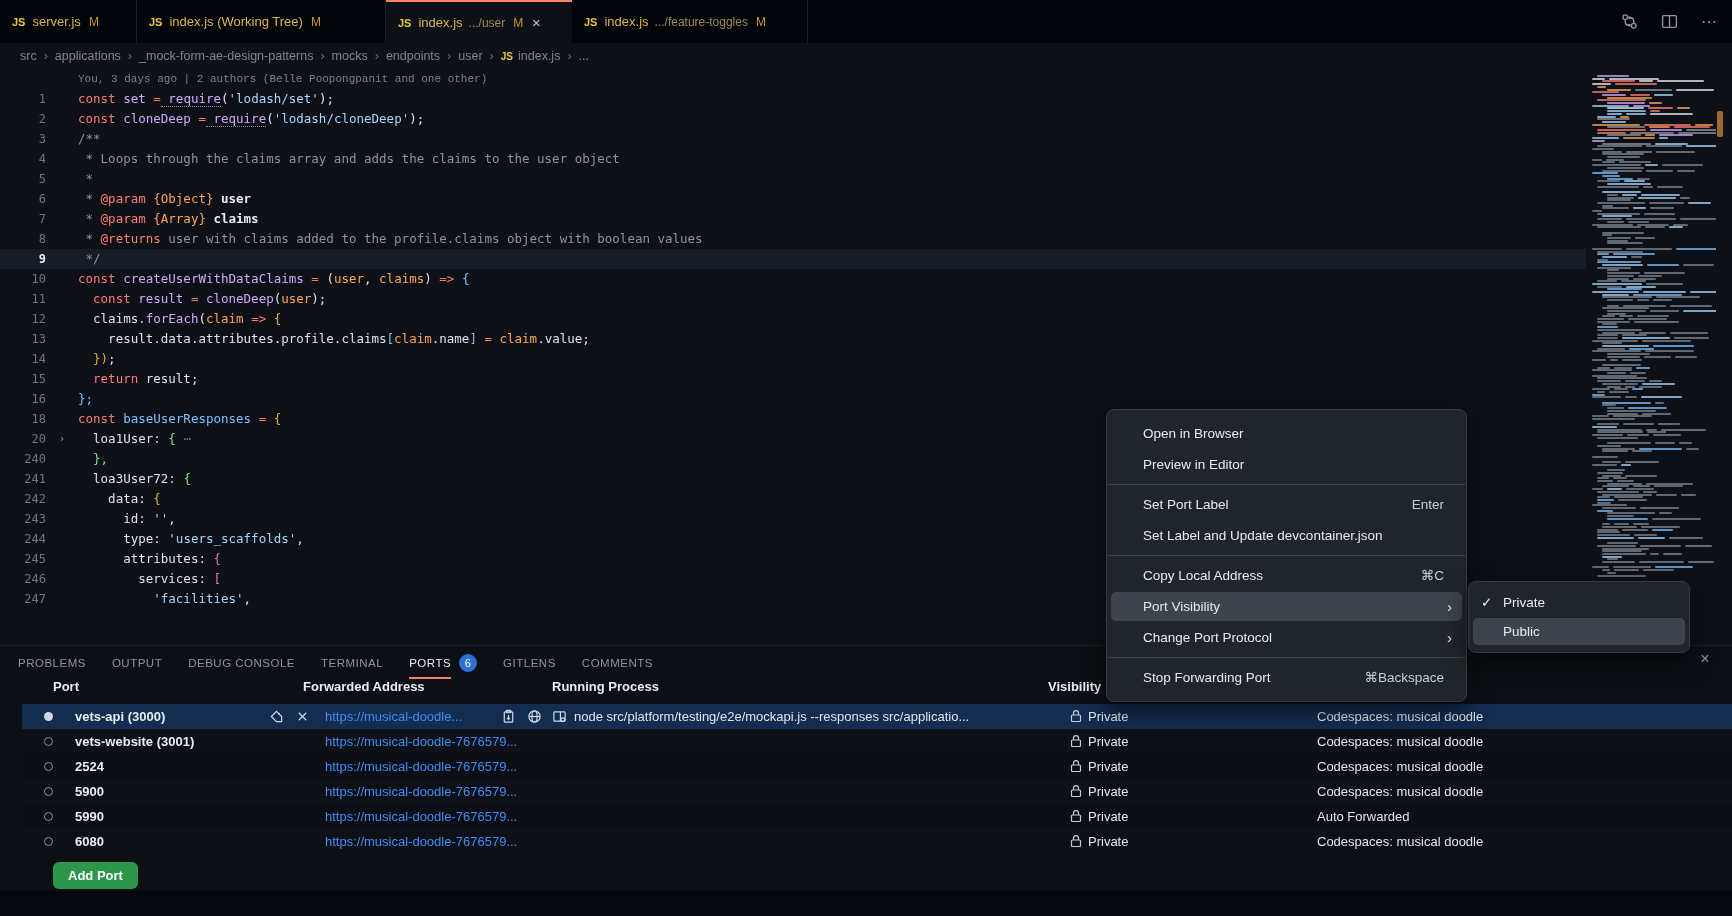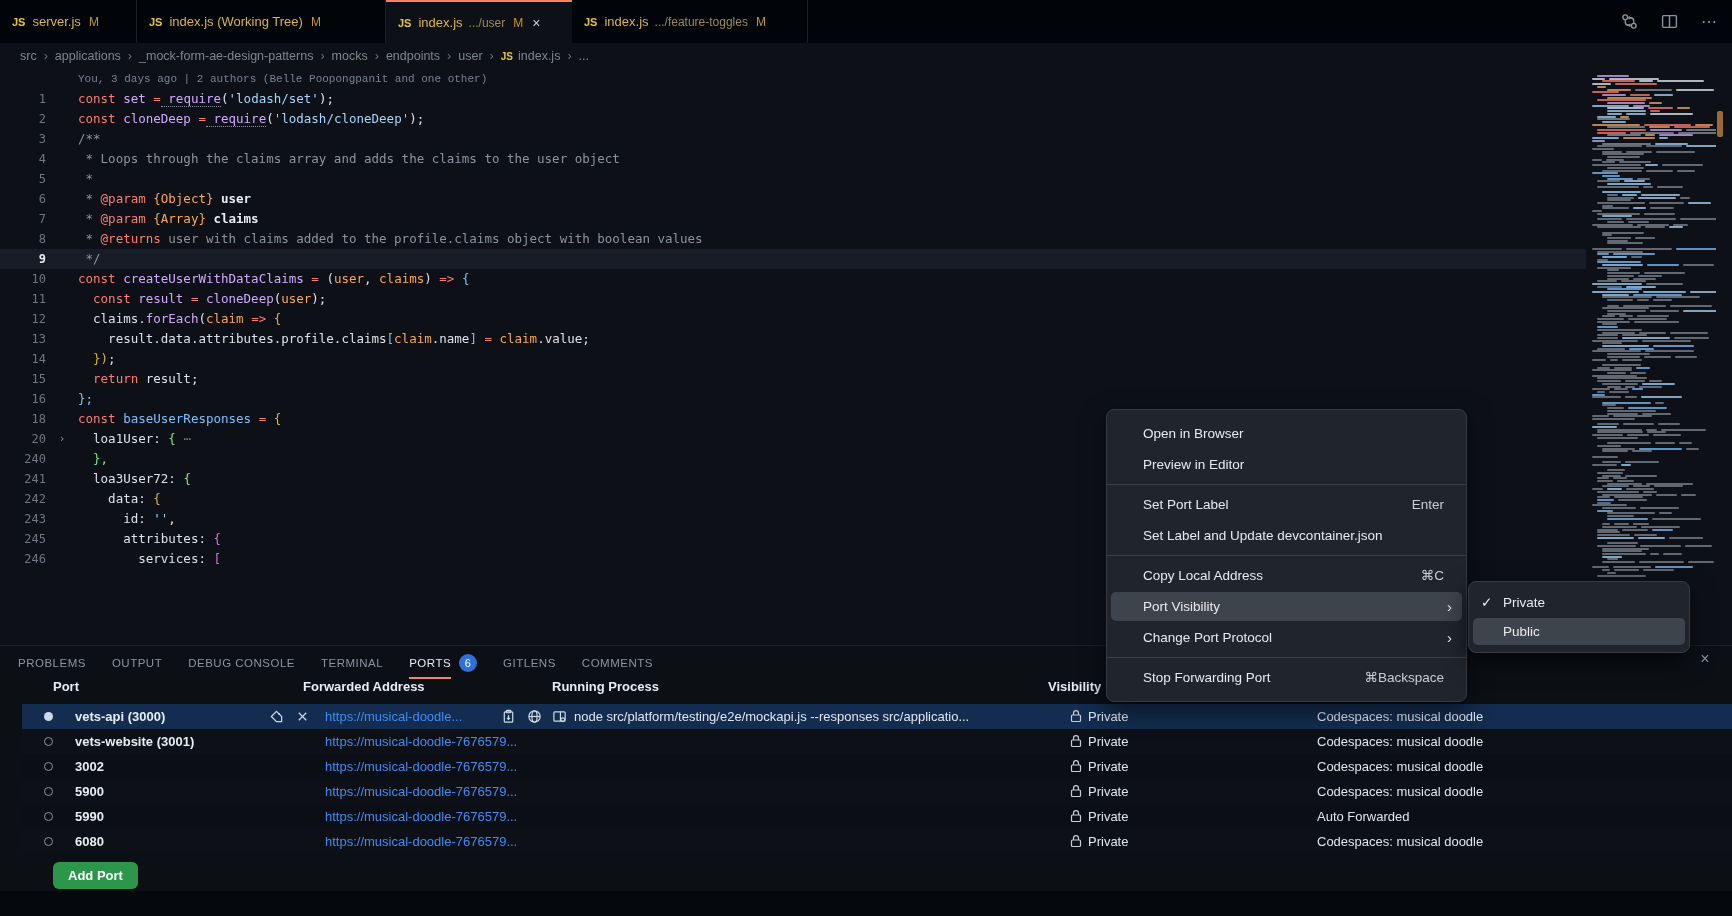--- a/index.html
+++ b/index.html
@@ -169,22 +169,24 @@
       <div class="cline"><span class="ln">13</span><span class="gut"></span><span class="ctext"><span class="tk-f">    result.data.attributes.profile.claims</span><span class="tk-b">[</span><span class="tk-o">claim</span><span class="tk-f">.name</span><span class="tk-b">]</span><span class="tk-k"> =</span><span class="tk-o"> claim</span><span class="tk-f">.value;</span></span></div>
       <div class="cline"><span class="ln">14</span><span class="gut"></span><span class="ctext"><span class="tk-gd">  })</span><span class="tk-p">;</span></span></div>
       <div class="cline"><span class="ln">15</span><span class="gut"></span><span class="ctext"><span class="tk-k">  return</span><span class="tk-f"> result;</span></span></div>
       <div class="cline"><span class="ln">16</span><span class="gut"></span><span class="ctext"><span class="tk-b">};</span></span></div>
       <div class="cline"><span class="ln">18</span><span class="gut"></span><span class="ctext"><span class="tk-k">const</span><span class="tk-b"> baseUserResponses</span><span class="tk-k"> =</span><span class="tk-gd"> {</span></span></div>
       <div class="cline"><span class="ln">20</span><span class="gut">›</span><span class="ctext"><span class="tk-f">  loa1User</span><span class="tk-p">: </span><span class="tk-gr">{</span><span class="tk-fold"> ⋯</span></span></div>
       <div class="cline"><span class="ln">240</span><span class="gut"></span><span class="ctext"><span class="tk-gr">  },</span></span></div>
       <div class="cline"><span class="ln">241</span><span class="gut"></span><span class="ctext"><span class="tk-f">  loa3User72</span><span class="tk-p">: </span><span class="tk-gr">{</span></span></div>
       <div class="cline"><span class="ln">242</span><span class="gut"></span><span class="ctext"><span class="tk-f">    data</span><span class="tk-p">: </span><span class="tk-gd">{</span></span></div>
       <div class="cline"><span class="ln">243</span><span class="gut"></span><span class="ctext"><span class="tk-f">      id</span><span class="tk-p">: </span><span class="tk-s">''</span><span class="tk-p">,</span></span></div>
+      <div class="cline"><span class="ln">244</span><span class="gut"></span><span class="ctext"><span class="tk-f">      type</span><span class="tk-p">: </span><span class="tk-s">'users_scaffolds'</span><span class="tk-p">,</span></span></div>
       <div class="cline"><span class="ln">245</span><span class="gut"></span><span class="ctext"><span class="tk-f">      attributes</span><span class="tk-p">: </span><span class="tk-oc">{</span></span></div>
       <div class="cline"><span class="ln">246</span><span class="gut"></span><span class="ctext"><span class="tk-f">        services</span><span class="tk-p">: </span><span class="tk-oc">[</span></span></div>
+      <div class="cline"><span class="ln">247</span><span class="gut"></span><span class="ctext"><span class="tk-s">          'facilities'</span><span class="tk-p">,</span></span></div>
     </div>
   <div id="minimap">
       <div class="mm-line" style="left: 9px; top: 0px; width: 32.2458px; background: rgb(210, 168, 255); opacity: 0.75;"></div>
       <div class="mm-line" style="left: 4px; top: 2.7px; width: 12.9753px; background: rgb(230, 237, 243); opacity: 0.75;"></div>
       <div class="mm-line" style="left: 20.9753px; top: 2.7px; width: 49.7746px; background: rgb(230, 237, 243); opacity: 0.75;"></div>
       <div class="mm-line" style="left: 14px; top: 5.4px; width: 33.0517px; background: rgb(255, 123, 114); opacity: 0.75;"></div>
       <div class="mm-line" style="left: 51.0517px; top: 5.4px; width: 13.8888px; background: rgb(230, 237, 243); opacity: 0.75;"></div>
       <div class="mm-line" style="left: 68.9405px; top: 5.4px; width: 46.8313px; background: rgb(230, 237, 243); opacity: 0.75;"></div>
       <div class="mm-line" style="left: 4px; top: 8.1px; width: 18.8766px; background: rgb(230, 237, 243); opacity: 0.75;"></div>
       <div class="mm-line" style="left: 26.8766px; top: 8.1px; width: 42.503px; background: rgb(255, 123, 114); opacity: 0.75;"></div>
@@ -608,21 +610,21 @@
             <svg width="12" height="14" viewBox="0 0 12 14" fill="none" stroke="currentColor" stroke-width="1.2">
               <rect x="1.5" y="6" width="9" height="6.5" rx="1"></rect>
               <path d="M3.5 6V4.2a2.5 2.5 0 0 1 5 0V6"></path>
             </svg>
           </span>
           <span class="pcell" style="left:1066px">Private</span>
           <span class="pcell" style="left:1295px">Codespaces: musical doodle</span>
         </div>
         <div class="prow">
           <span class="dot idle"></span>
-          <span class="pcell portname" style="left:53px">3002</span>
+          <span class="pcell portname" style="left:53px">2524</span>
           <a class="pcell link" style="left:303px">https://musical-doodle-7676579...</a>
           <span class="vis-lock" style="left:1048px">
             <svg width="12" height="14" viewBox="0 0 12 14" fill="none" stroke="currentColor" stroke-width="1.2">
               <rect x="1.5" y="6" width="9" height="6.5" rx="1"></rect>
               <path d="M3.5 6V4.2a2.5 2.5 0 0 1 5 0V6"></path>
             </svg>
           </span>
           <span class="pcell" style="left:1066px">Private</span>
           <span class="pcell" style="left:1295px">Codespaces: musical doodle</span>
         </div>

